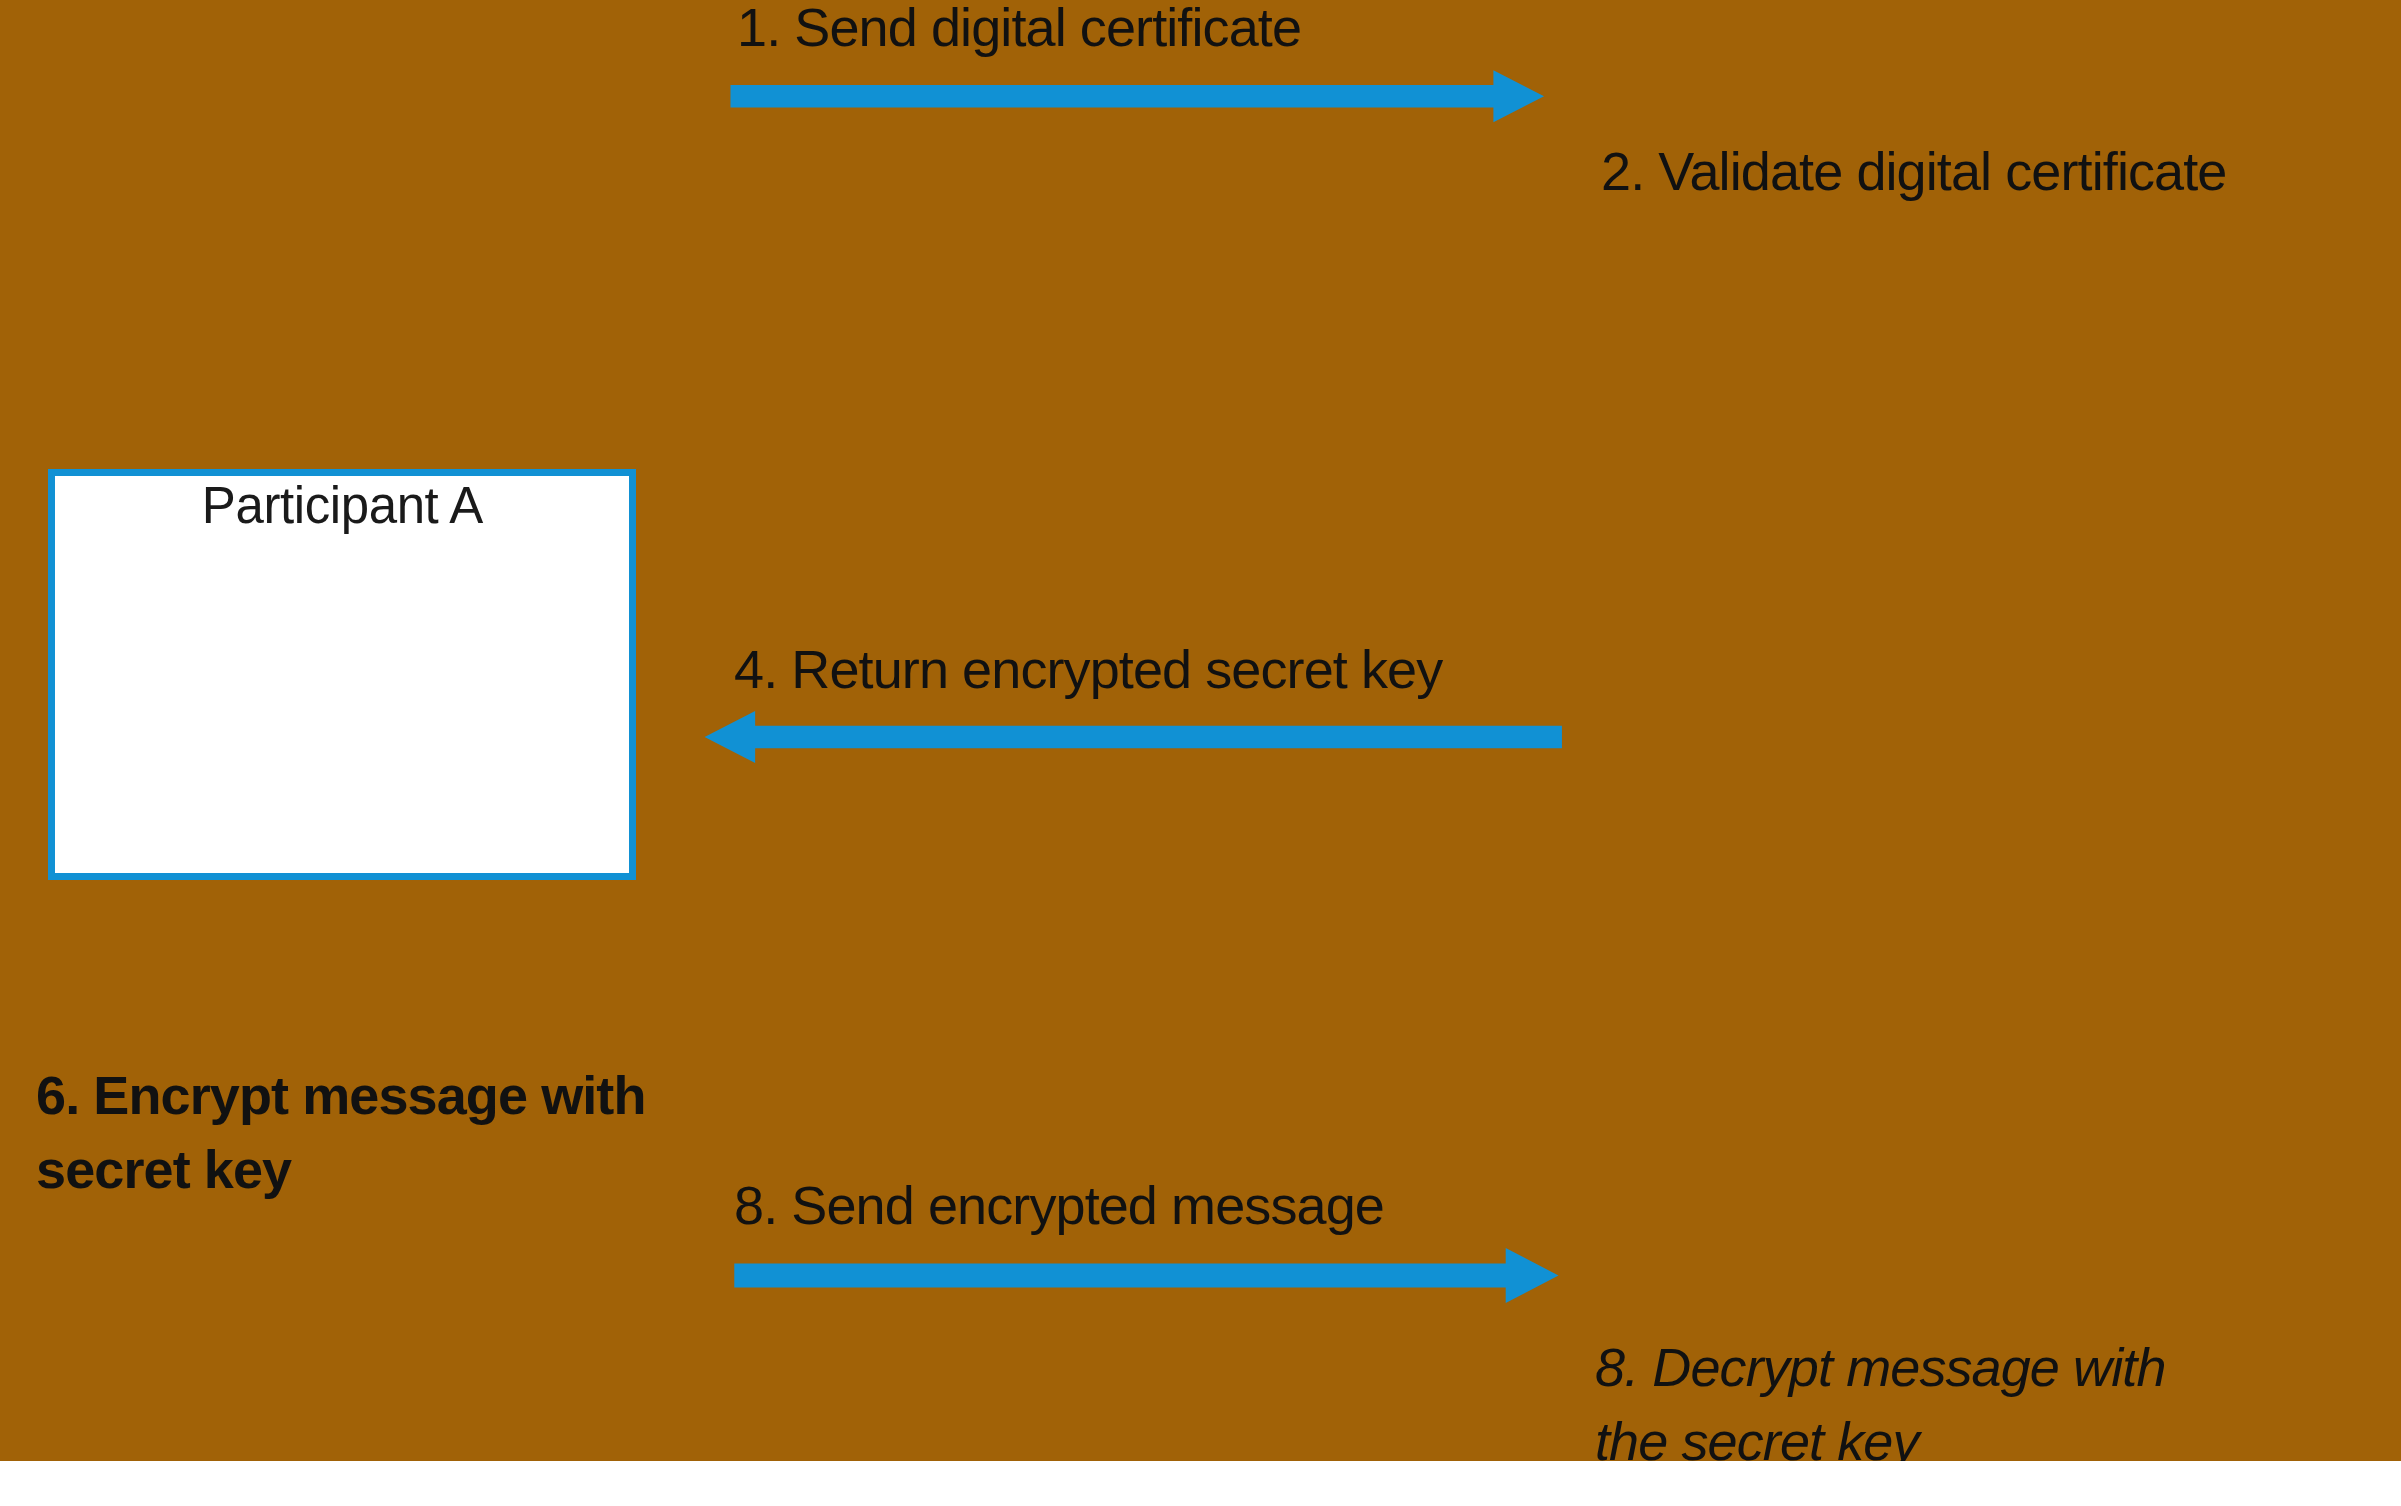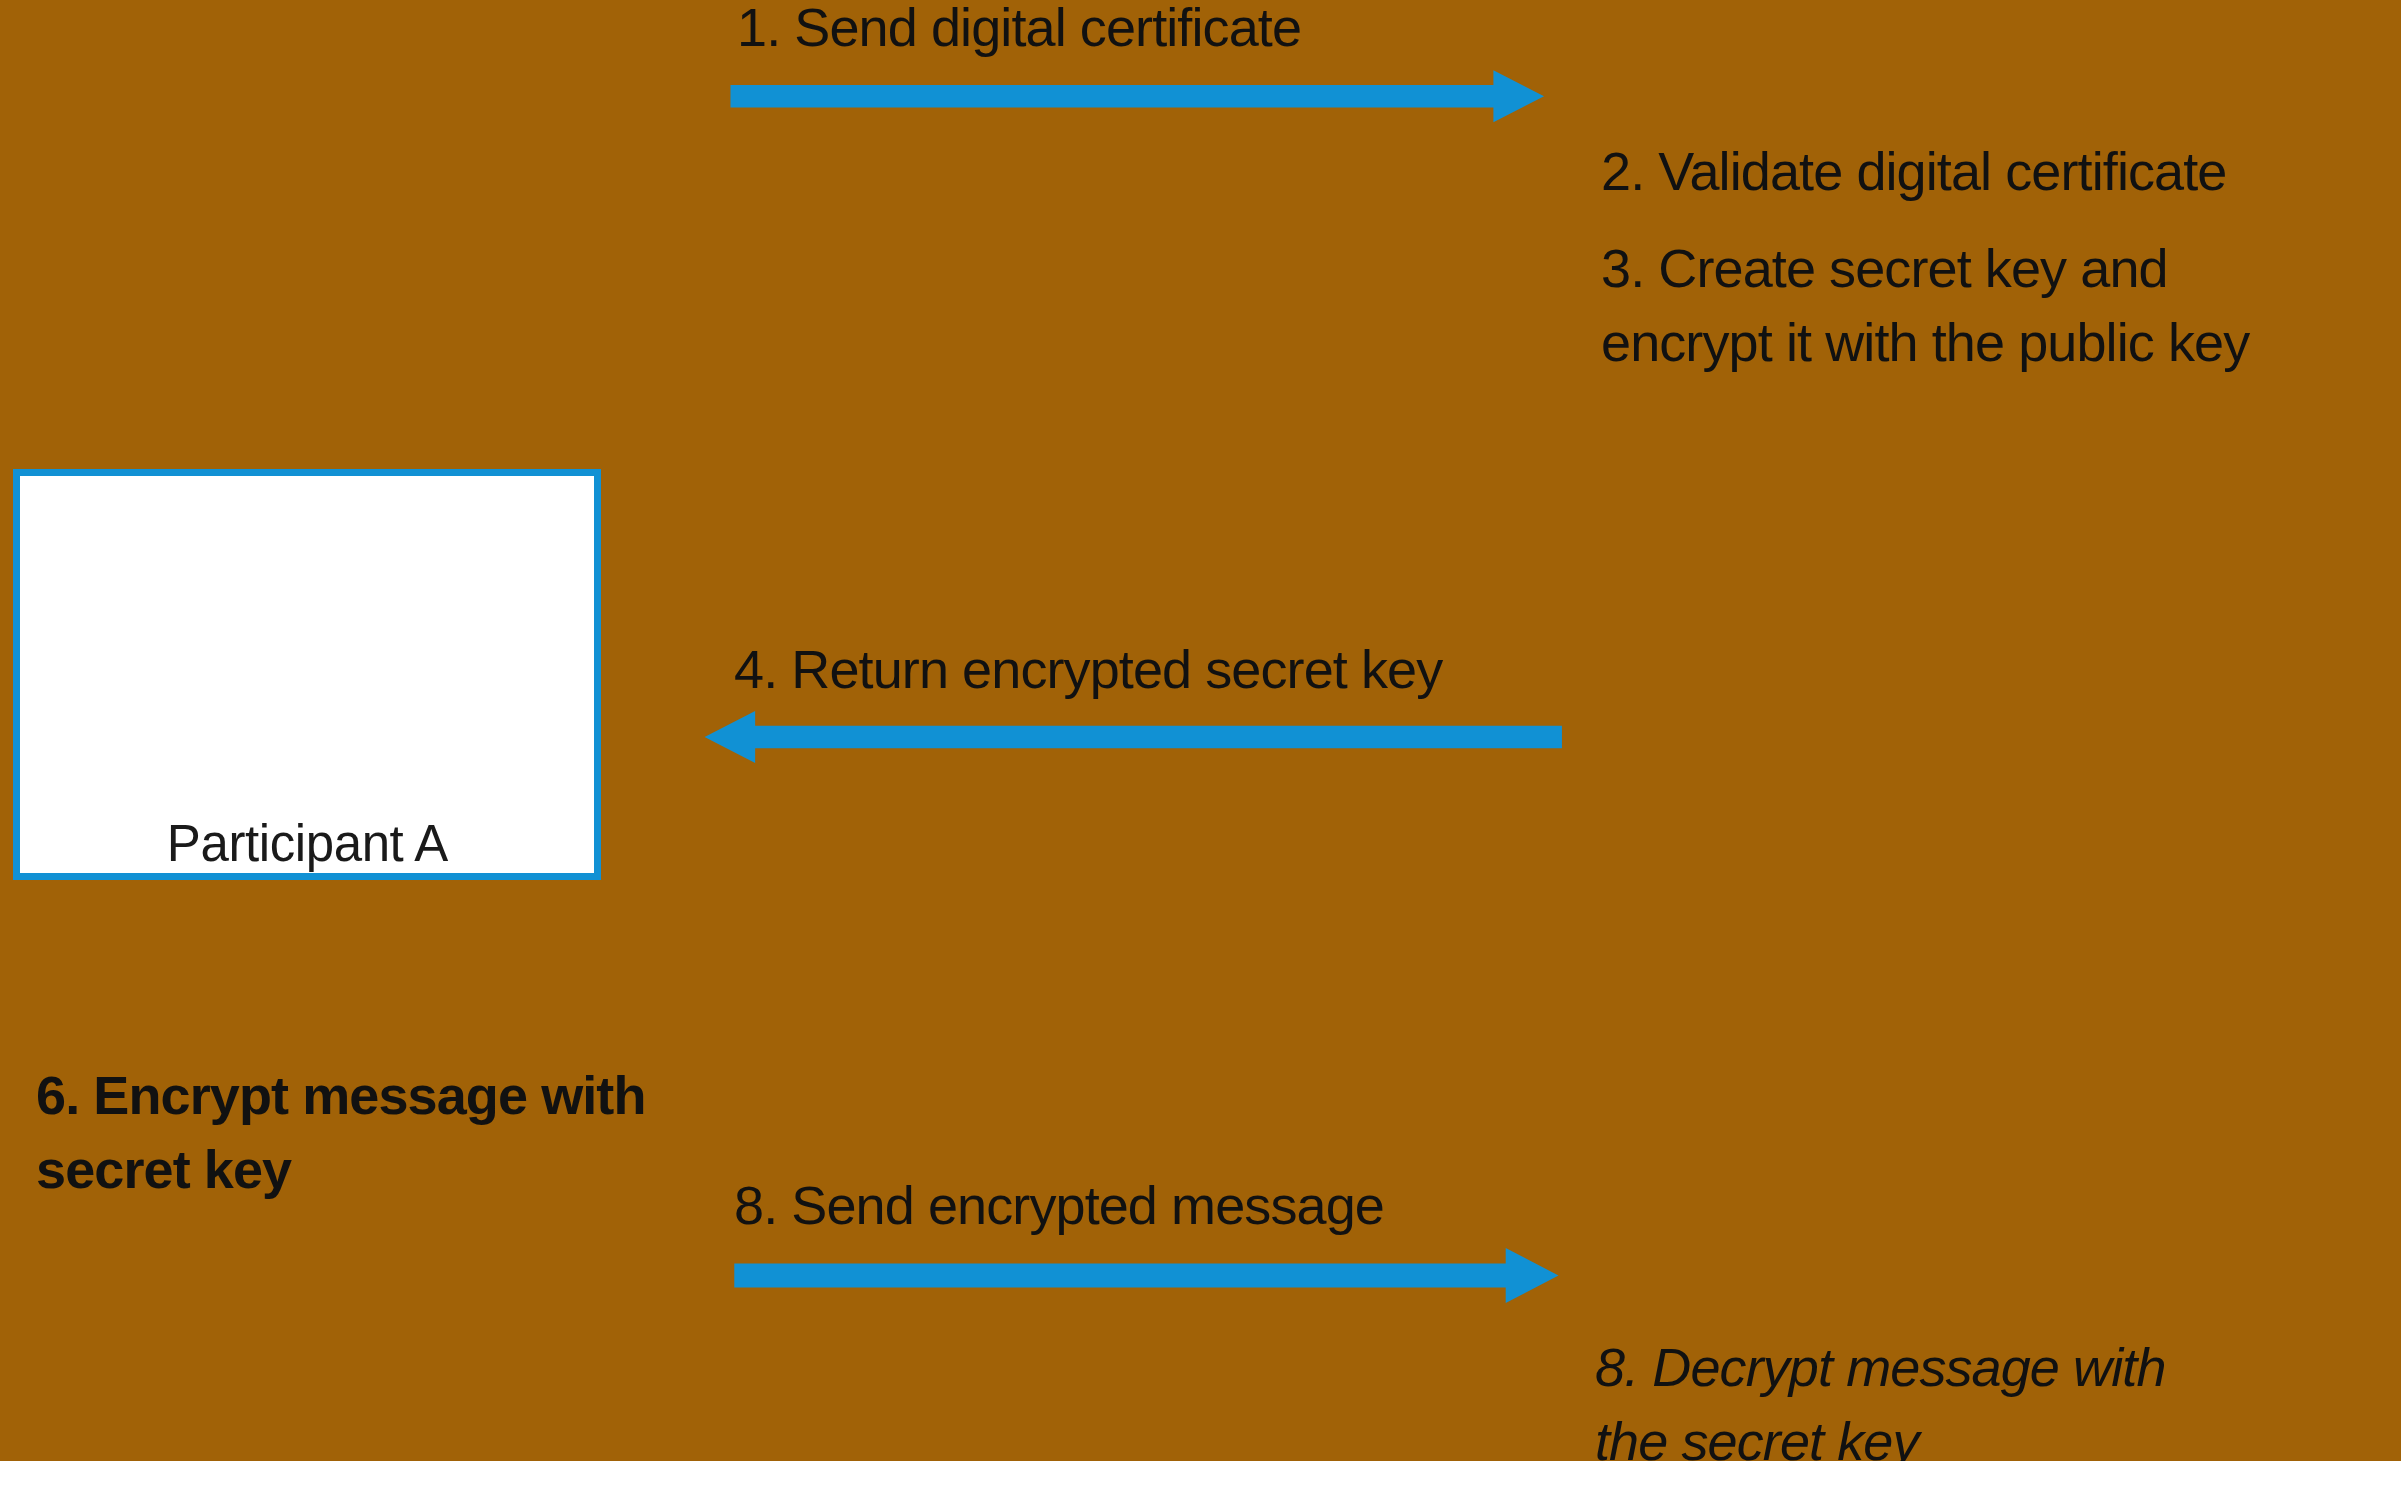--- a/index.html
+++ b/index.html
@@ -16,22 +16,23 @@
     font-family: "Liberation Sans", sans-serif;
     padding-left: 48px;
   }
   .abs { position: absolute; }
 
   .participant-box {
     box-sizing: border-box;
     border: 7.4px solid #1191D4;
     background: #ffffff;
     display: flex;
-    align-items: flex-end;
+    align-items: flex-start;
     justify-content: center;
+    margin-left: 35px;
   }
   .participant-label {
     font-size: 51px;
     color: #1a1a1a;
     font-family: "Liberation Sans", sans-serif;
     white-space: nowrap;
     letter-spacing: -0.4px;
   }
 
   .step-text {
@@ -53,22 +54,20 @@
   <div class="abs step-text" style="left:737px; top:-10.4px;">1. Send digital certificate</div>
 
   <div class="abs" style="left:726px; top:67px;">
     <svg class="arrow-svg" width="827" height="60" viewBox="0 0 1110 80">
       <path d="M 6 24 L 1030 24 L 1030 4 L 1098 39 L 1030 74 L 1030 54 L 6 54 Z" fill="#1191D4"></path>
     </svg>
   </div>
 
   <div class="abs step-text" style="left:1601px; top:134px;">2. Validate digital certificate</div>
 
-  <div class="abs step-text" style="left:1601px; top:231px;">3. Create secret key and
-encrypt it with the public key</div>
 
   <div class="abs participant-box" style="left:13.4px; top:469px; width:588px; height:411px;">
     <span class="participant-label">Participant A</span>
   </div>
 
 
   <div class="abs step-text" style="left:734px; top:632px;">4. Return encrypted secret key</div>
 
   <div class="abs" style="left:700px; top:708px;">
     <svg class="arrow-svg" width="868" height="58" viewBox="0 0 1165 78">

